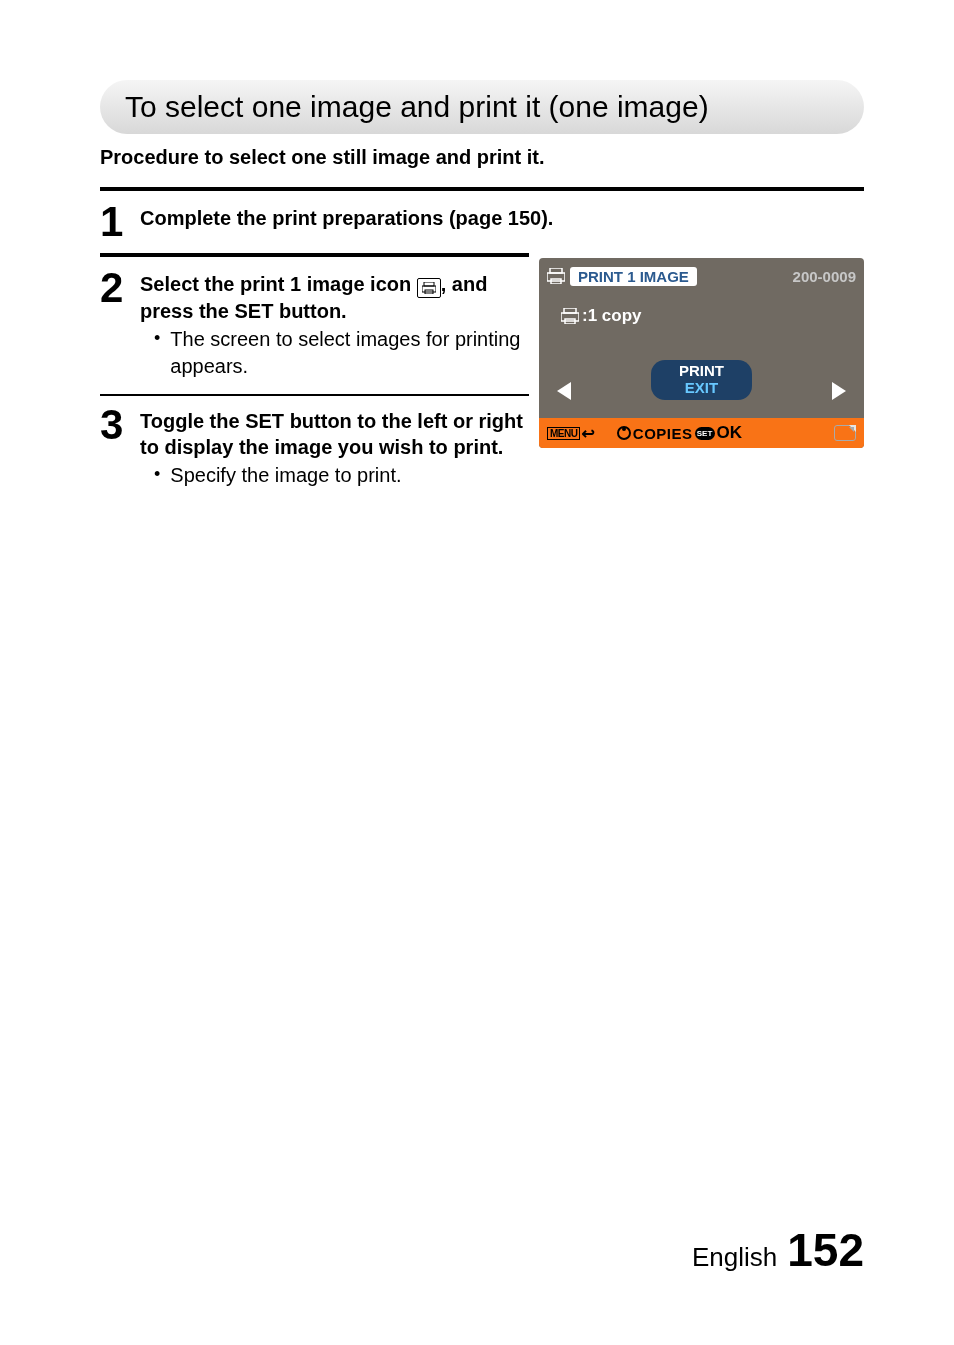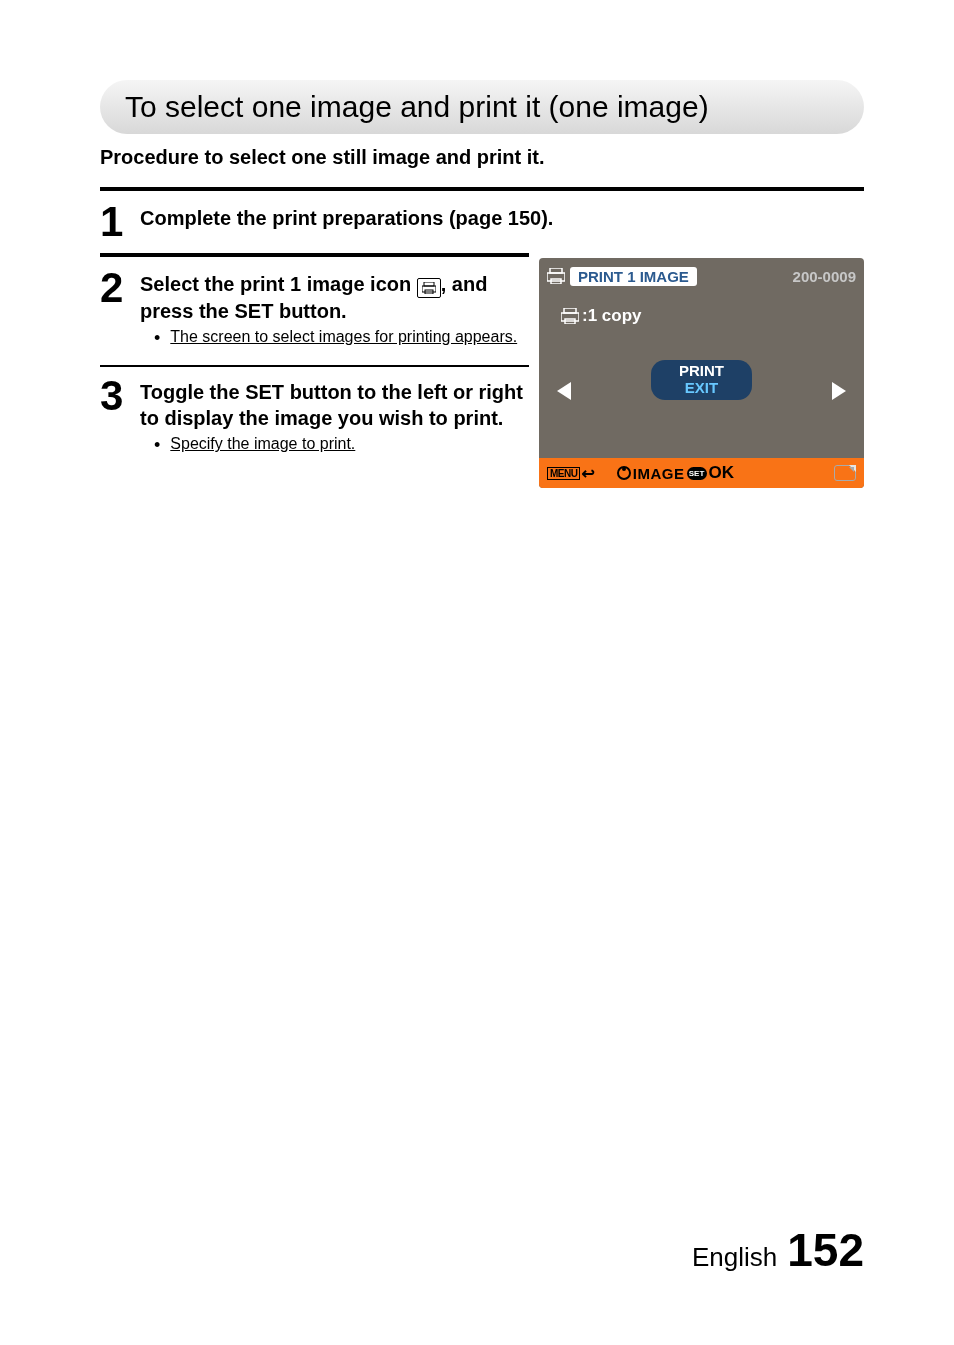--- a/index.html
+++ b/index.html
@@ -60,24 +60,23 @@
       display: flex;
       margin-top: 2px;
       padding-left: 14px;
     }
     .bullet-dot {
       font-size: 18px;
       margin-right: 10px;
       line-height: 1.4;
     }
     .bullet-text {
-      font-size: 16px;
+      font-size: 20px;
       font-weight: normal;
       line-height: 1.35;
-      text-decoration: underline;
     }
     .left-col {
       width: 430px;
     }
     .layout-row {
       display: flex;
       align-items: flex-start;
     }
     .right-col {
       flex: 1;
@@ -99,21 +98,21 @@
       vertical-align: -3px;
     }
     .inline-icon-box svg {
       width: 14px;
       height: 12px;
     }
 
     
     .camera-screen {
       width: 325px;
-      height: 230px;
+      height: 190px;
       background: #706a62;
       border-radius: 4px;
       position: relative;
       overflow: hidden;
       margin-top: 5px;
     }
     .cs-topbar {
       display: flex;
       align-items: center;
       padding: 4px 6px 0 8px;
@@ -372,21 +371,21 @@
         </div>
         <div class="cs-tri-right"></div>
       </div>
 
       <div class="cs-botbar">
         <span class="cs-menu-badge">
           <span class="cs-menu-box">MENU</span>
         </span>
         <span class="cs-return">↩</span>
         <span class="cs-circle"></span>
-        <span class="cs-copies">IMAGE</span>
+        <span class="cs-copies">COPIES</span>
         <span class="cs-set">SET</span>
         <span class="cs-ok">OK</span>
         <span class="cs-chip"></span>
       </div>
 
     </div>
   </div>
 </div>
 
 <div class="footer">

